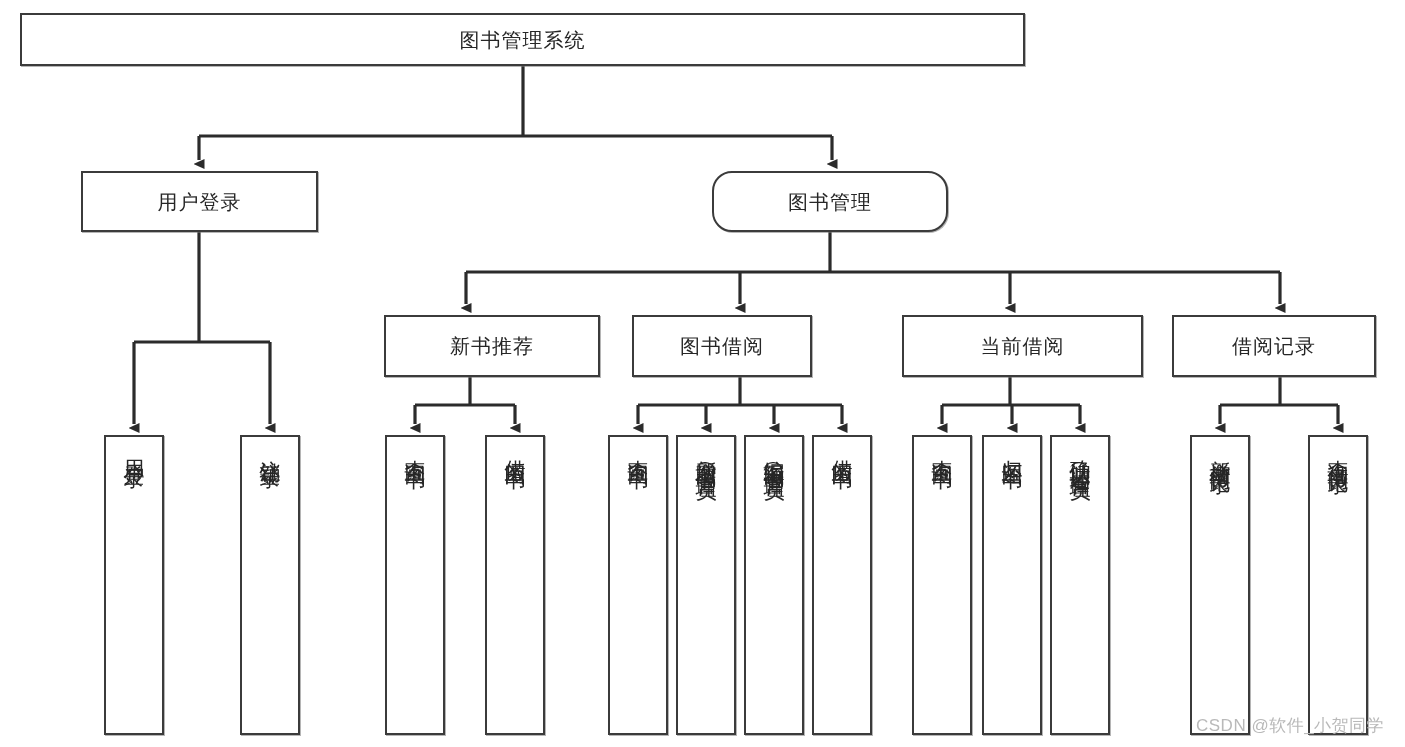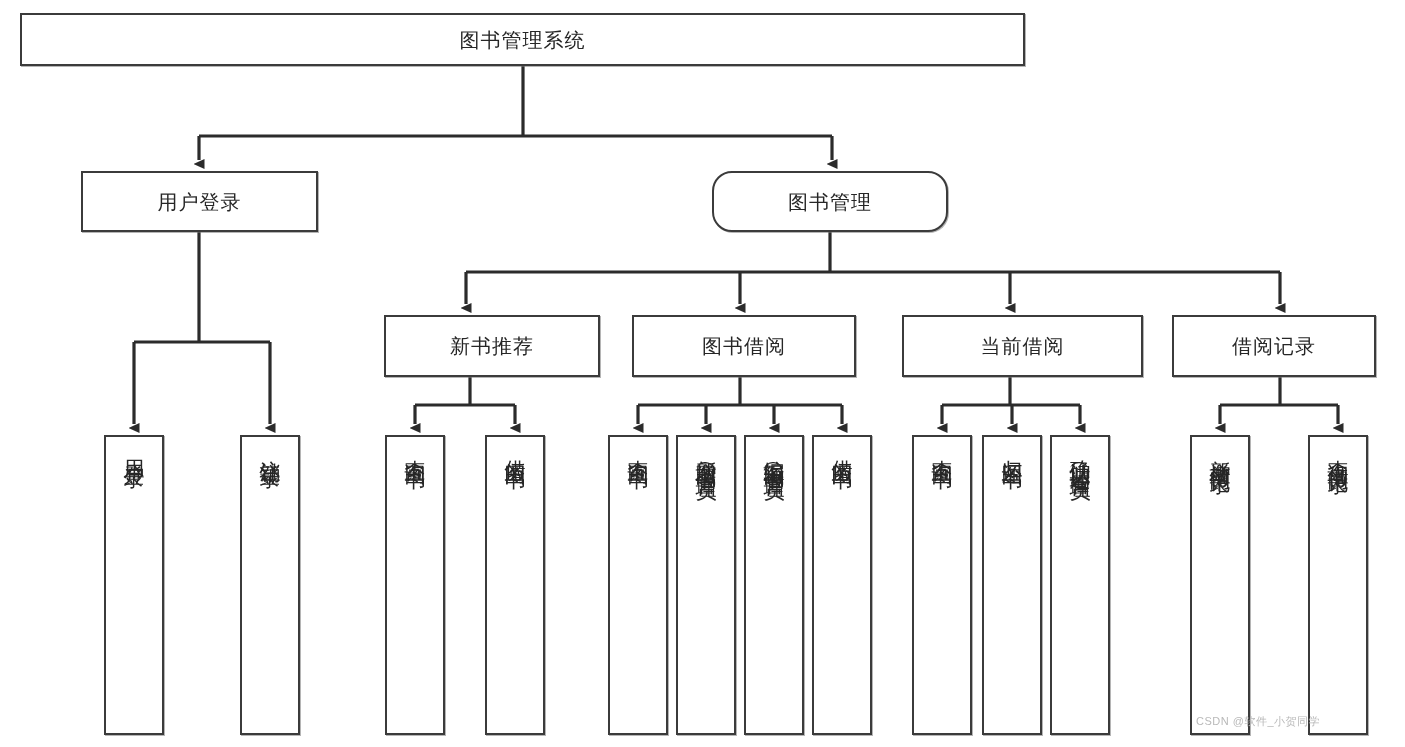--- a/index.html
+++ b/index.html
@@ -52,21 +52,21 @@
     writing-mode: vertical-rl;
     text-orientation: upright;
     font-size: 21px;
     letter-spacing: 3px;
     line-height: 1.05;
     white-space: nowrap;
     text-align: left;
   }
   .watermark {
     position: absolute;
-    font-size: 11px;
+    font-size: 17px;
     color: #b9b9b9;
     white-space: nowrap;
     letter-spacing: 0.5px;
   }
 </style>
 </head>
 <body>
 
 <div id="canvas">
 
@@ -130,21 +130,21 @@
   <div class="node node-h" style="left:81px; top:171px; width:237px; height:61px;">
     <span class="node-label">用户登录</span>
   </div>
   <div class="node node-h" style="left:712px; top:171px; width:236px; height:61px;border-radius:20px;">
     <span class="node-label">图书管理</span>
   </div>
 
   <div class="node node-h" style="left:362px; top:315px; width:216px; height:62px;margin-left:22px;">
     <span class="node-label">新书推荐</span>
   </div>
-  <div class="node node-h" style="left:632px; top:315px; width:224px; height:62px;">
+  <div class="node node-h" style="left:632px; top:315px; width:180px; height:62px;">
     <span class="node-label">图书借阅</span>
   </div>
   <div class="node node-h" style="left:902px; top:315px; width:241px; height:62px;">
     <span class="node-label">当前借阅</span>
   </div>
   <div class="node node-h" style="left:1172px; top:315px; width:204px; height:62px;">
     <span class="node-label">借阅记录</span>
   </div>
 
   <div class="node node-v" style="left:104px; top:435px; width:60px; height:300px;">

